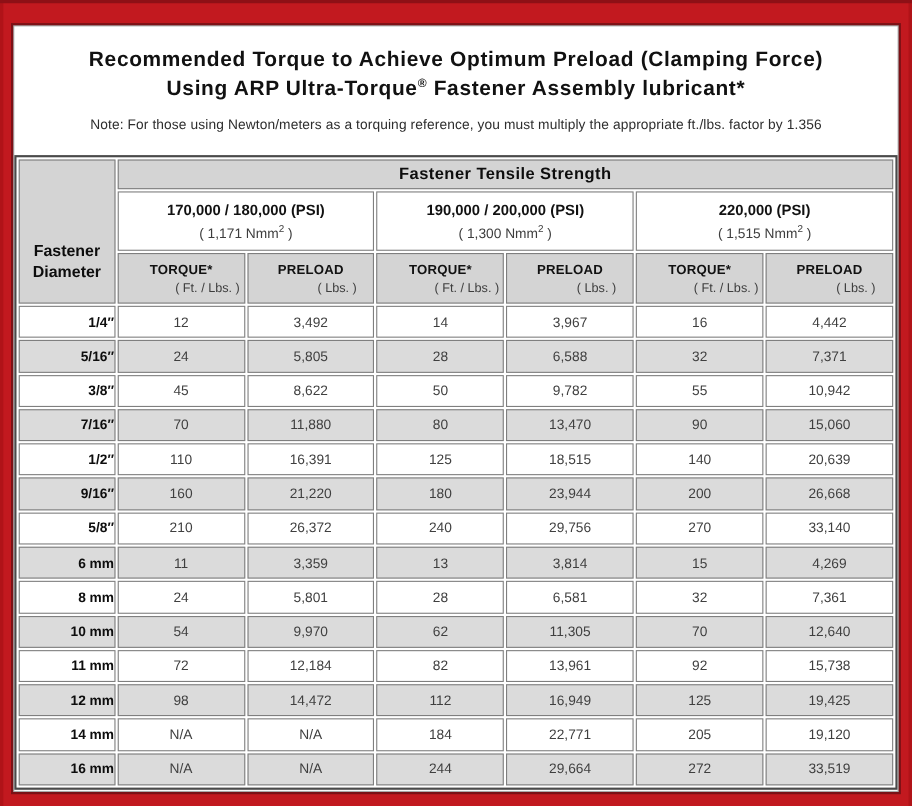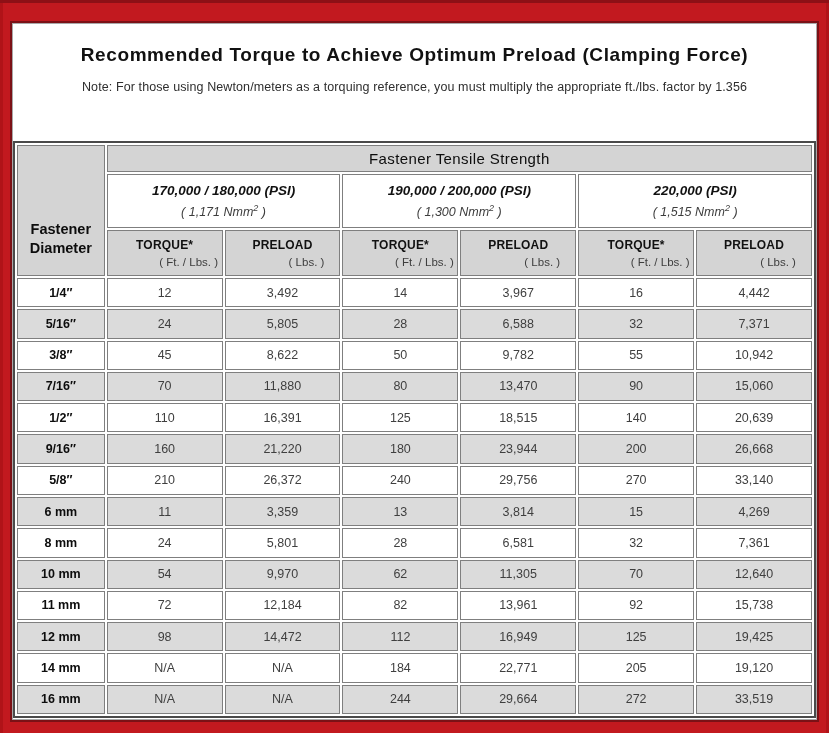--- a/index.html
+++ b/index.html
@@ -62,26 +62,26 @@
     table-layout: fixed;
   }
   .tq-table col.c-diam { width: 11.2%; }
   .tq-table th, .tq-table td {
     border: 1px solid #7f7f7f;
     text-align: center;
     vertical-align: middle;
     overflow: hidden;
   }
   .row-tensile { height: 27px; }
-  .row-psi { height: 54px; font-style: italic; }
+  .row-psi { height: 54px; }
   .row-sub { height: 46px; }
   th.tensile {
     background: #d4d4d4;
     font-size: 15px;
-    font-weight: normal;
+    font-weight: bold;
     color: #0d0d0d;
     letter-spacing: 0.4px;
   }
   th.corner {
     background: #d4d4d4;
     font-size: 14.5px;
     font-weight: bold;
     color: #0d0d0d;
     vertical-align: bottom;
     padding-bottom: 16px;
@@ -101,39 +101,41 @@
     font-weight: normal;
     padding: 4px 0;
   }
   .sub-label { display: block; font-size: 12px; font-weight: bold; color: #111; margin-bottom: 4px; letter-spacing: 0.2px; }
   .sub-unit { display: block; font-size: 11.5px; color: #3d3d3d; padding-left: 48px; }
   tbody th.diam {
     font-size: 12.5px;
     font-weight: bold;
     color: #0d0d0d;
     background: #ffffff;
+    text-align: right;
   }
   tbody td {
     font-size: 12.5px;
     color: #3f3f3f;
     background: #ffffff;
   }
   tbody tr { height: 29px; }
   tbody tr:nth-child(even) td,
   tbody tr:nth-child(even) th.diam { background: #dbdbdb; }
 </style>
 </head>
 <body>
 
 <div class="page">
   <div class="content-card">
 
     <div class="header-block">
       <div class="page-title">
         <div>Recommended Torque to Achieve Optimum Preload (Clamping Force)</div>
+        <div><span>Using ARP Ultra-Torque</span><sup>®</sup><span> Fastener Assembly lubricant*</span></div>
       </div>
       <div class="note">Note: For those using Newton/meters as a torquing reference, you must multiply the appropriate ft./lbs. factor by 1.356</div>
     </div>
 
     <div class="table-wrap">
       <table class="tq-table">
         <colgroup>
           <col class="c-diam">
             <col>
             <col>

